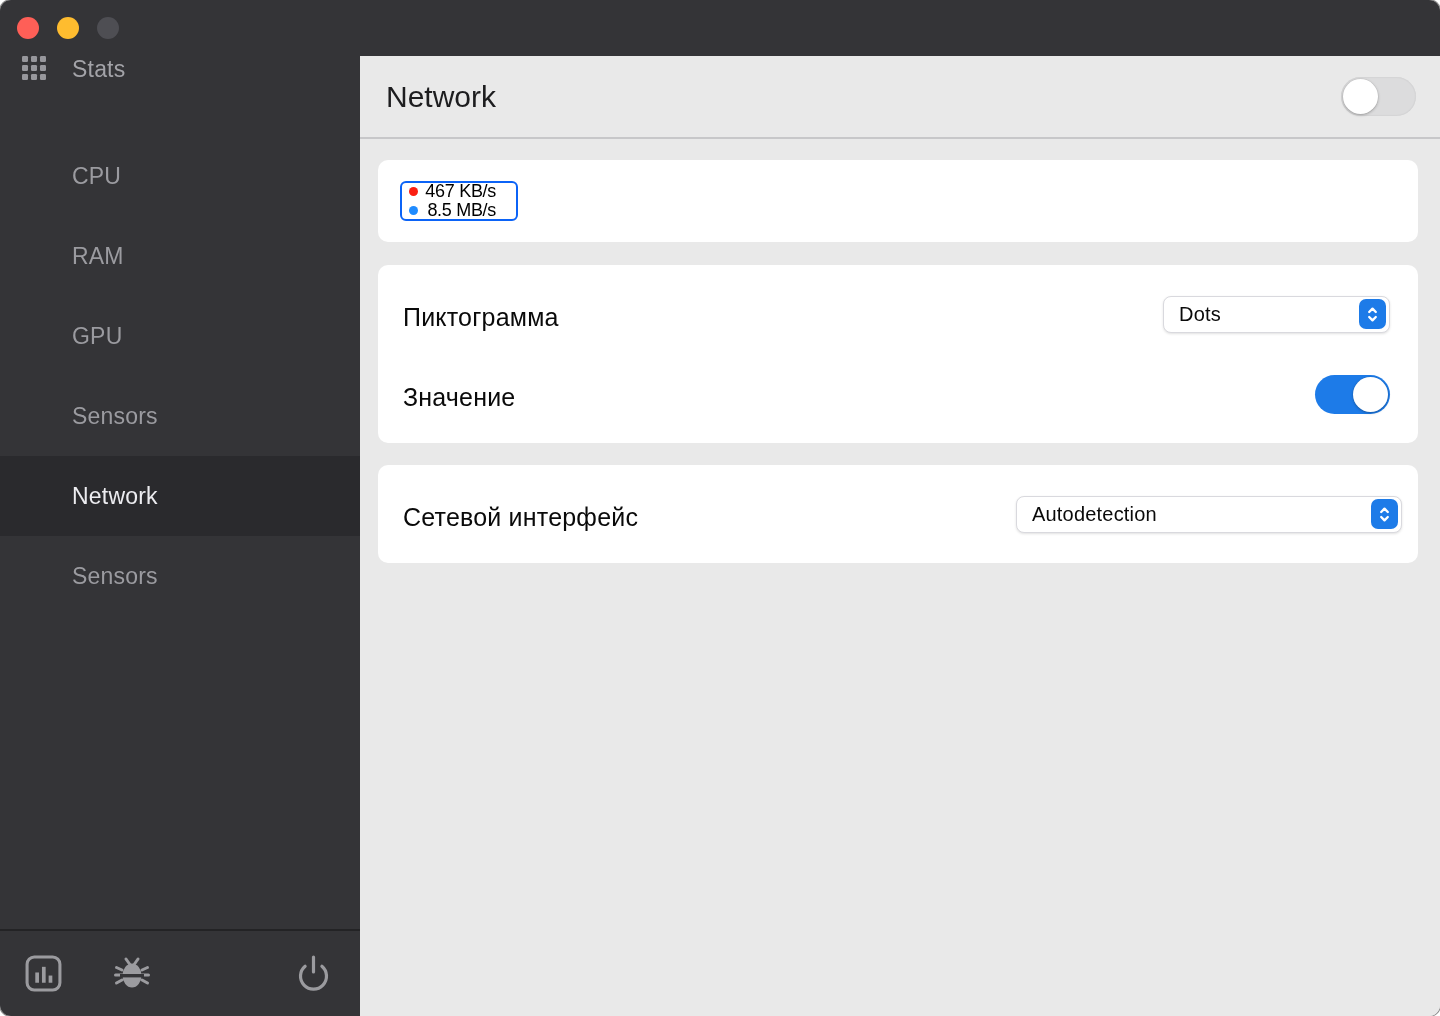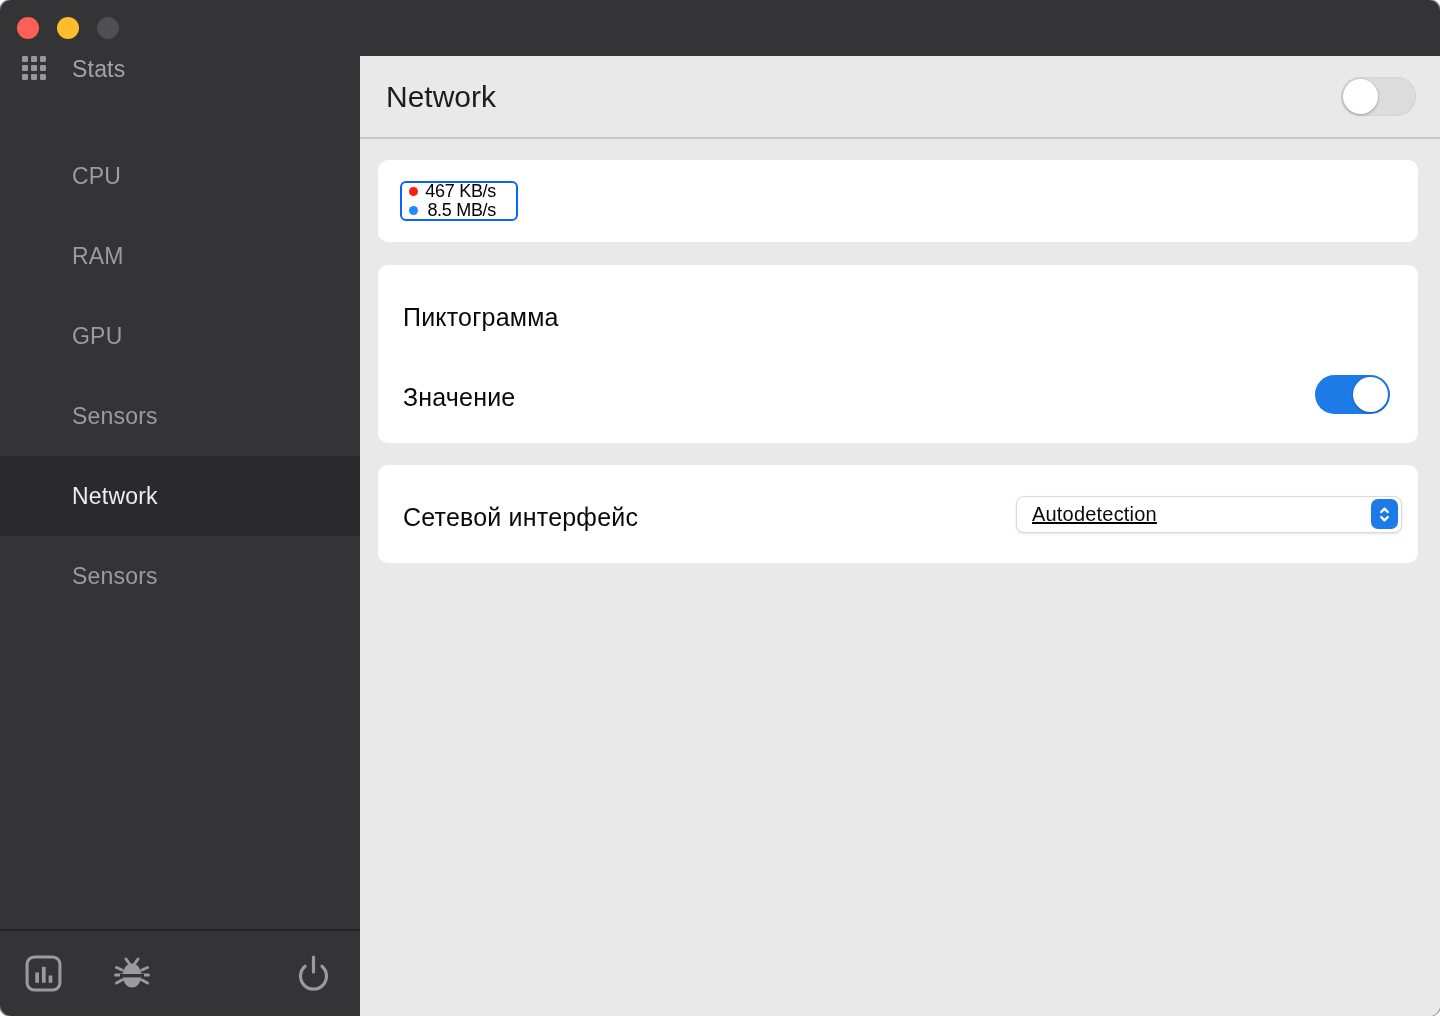--- a/index.html
+++ b/index.html
@@ -86,21 +86,21 @@
   .dot{ width:9px; height:9px; border-radius:50%; flex:0 0 auto; }
   .w-val{ flex:1; text-align:right; font-size:18px; line-height:19px; color:#000; letter-spacing:-.3px; white-space:nowrap; }
 
   
   .dropdown{
     height:37px; background:#fff; border:1px solid #d9d9de; border-radius:8px;
     box-shadow:0 1px 2.5px rgba(0,0,0,.12);
     display:flex; align-items:center; padding:0 3px 0 15px; cursor:pointer;
   }
   .dropdown.w-dots{ width:227px; }
-  .dropdown.w-auto{ width:386px;text-decoration:underline; }
+  .dropdown.w-auto{ width:386px; }
   .dd-value{ flex:1; font-size:20px; color:#0a0a0a; letter-spacing:.2px; }
   .stepper{
     width:27px; height:30px; border-radius:7px; background:var(--accent,#1d7be8);
     display:flex; align-items:center; justify-content:center; flex:0 0 auto;
   }
 </style>
 </head>
 <body>
 
 <div class="window">
@@ -208,20 +208,29 @@
           <div class="w-row">
             <span class="dot" style="background-color: rgb(31, 139, 255);"></span>
             <span class="w-val">8.5 MB/s</span>
           </div>
         </div>
       </div>
 
       <div class="card settings-card">
         <div class="row">
           <span class="label">Пиктограмма</span>
+          <div class="dropdown w-dots">
+            <span class="dd-value">Dots</span>
+            <span class="stepper" style="--accent: #1d7be8;">
+              <svg width="13" height="17" viewBox="0 0 13 17" fill="none" stroke="#ffffff" stroke-width="2.3" stroke-linecap="round" stroke-linejoin="round">
+                <path d="M3.2 6 L6.5 2.6 L9.8 6"></path>
+                <path d="M3.2 11 L6.5 14.4 L9.8 11"></path>
+              </svg>
+            </span>
+          </div>
         </div>
         <div class="row">
           <span class="label">Значение</span>
           <div class="toggle on" style="--accent: #1d7be8;">
             <span class="knob"></span>
           </div>
         </div>
       </div>
 
       <div class="card interface-card">

